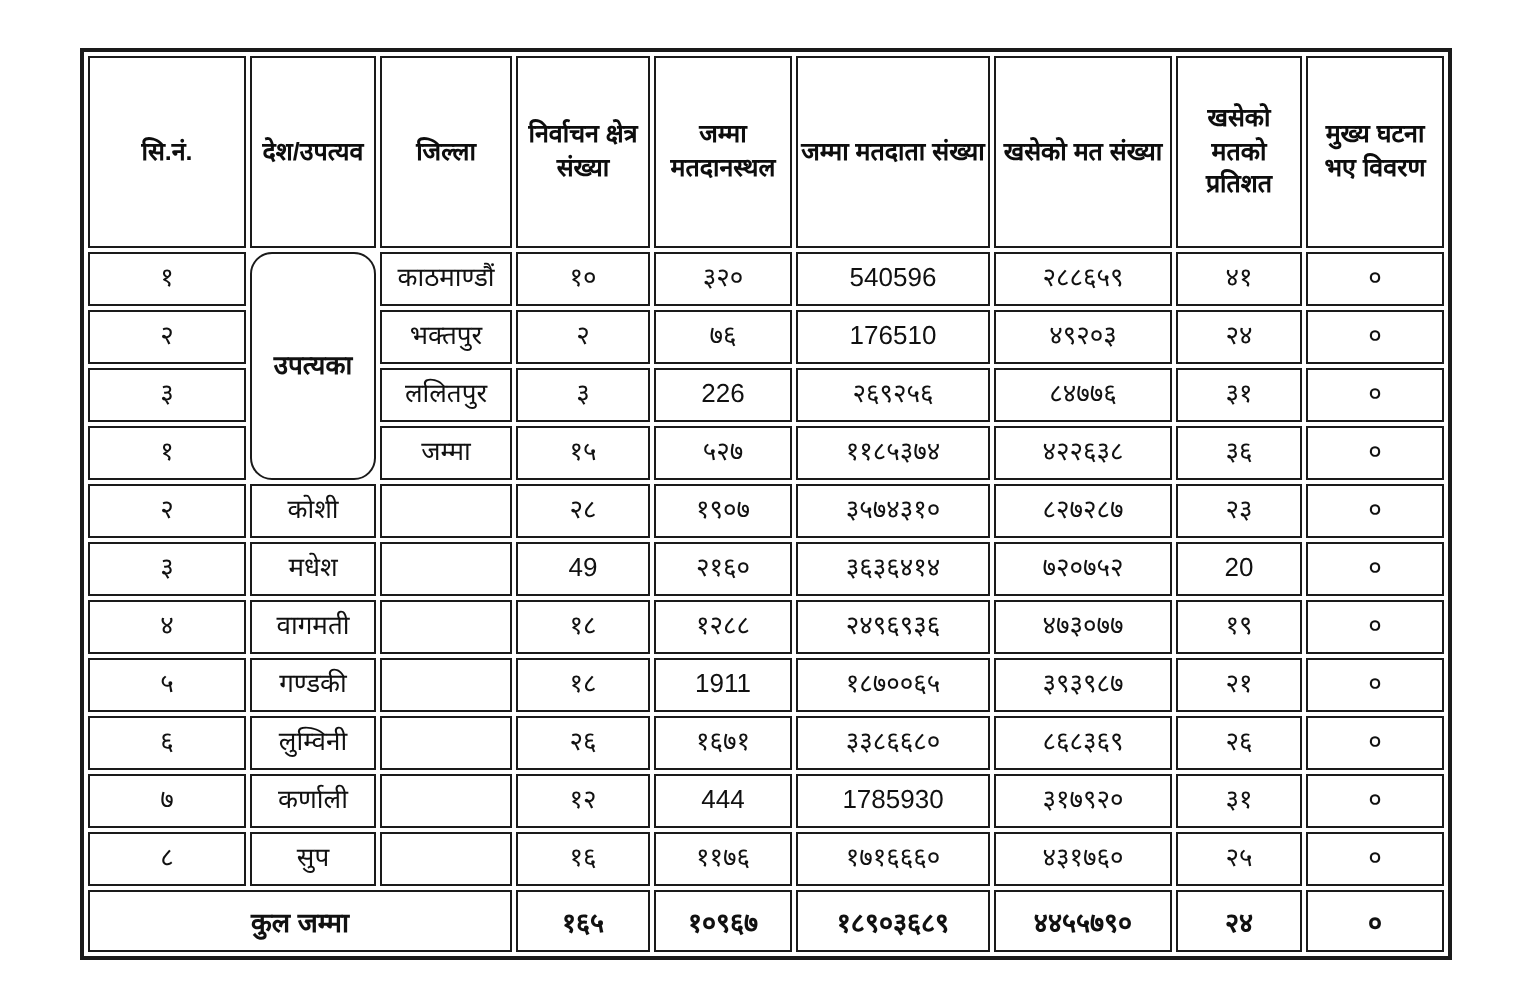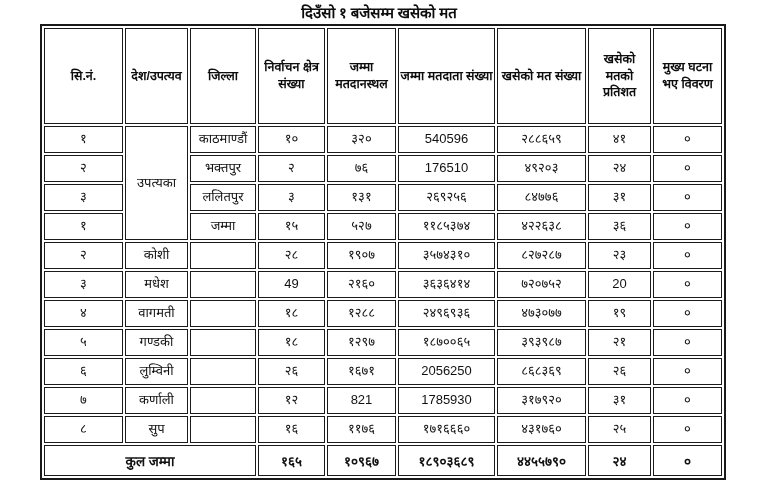--- a/index.html
+++ b/index.html
@@ -60,36 +60,36 @@
     font-size: 13px;
     line-height: 1.1;
   }
   td.name-cell {
     font-weight: normal;
     font-size: 13.5px;
   }
   td.merged-province {
     vertical-align: bottom;
     padding-bottom: 4px;
-    font-weight: normal;
+    font-weight: bold;
     font-size: 13.5px;
+    border-radius: 11px;
   }
   tr.total-row { height: 31px; margin-top: 20px; }
   tr.total-row td {
     font-weight: bold;
     font-size: 13.5px;
   }
   td.shaded { background: #d9d9d9; }
 </style>
 </head>
 <body>
 
 <div class="page">
 
-  <div class="title">दिउँसो १ बजेसम्म खसेको मत</div>
 
   <table class="votes">
     <colgroup>
       <col style="width:79px">
       <col style="width:63px">
       <col style="width:66px">
       <col style="width:67px">
       <col style="width:69px">
       <col style="width:97px">
       <col style="width:89px">
@@ -132,21 +132,21 @@
         <td>176510</td>
         <td>४९२०३</td>
         <td>२४</td>
         <td>०</td>
       </tr>
 
       <tr class="data-row">
         <td>३</td>
         <td class="name-cell">ललितपुर</td>
         <td>३</td>
-        <td>१३१</td>
+        <td>226</td>
         <td>२६९२५६</td>
         <td>८४७७६</td>
         <td>३१</td>
         <td>०</td>
       </tr>
 
       <tr class="data-row">
         <td>१</td>
         <td class="name-cell">जम्मा</td>
         <td>१५</td>
@@ -191,45 +191,45 @@
         <td>४७३०७७</td>
         <td>१९</td>
         <td>०</td>
       </tr>
 
       <tr class="data-row">
         <td>५</td>
         <td class="name-cell">गण्डकी</td>
         <td></td>
         <td>१८</td>
-        <td>१२९७</td>
+        <td>1911</td>
         <td>१८७००६५</td>
         <td>३९३९८७</td>
         <td>२१</td>
         <td>०</td>
       </tr>
 
       <tr class="data-row">
         <td>६</td>
         <td class="name-cell">लुम्विनी</td>
         <td></td>
         <td>२६</td>
         <td>१६७१</td>
-        <td>2056250</td>
+        <td>३३८६६८०</td>
         <td>८६८३६९</td>
         <td>२६</td>
         <td>०</td>
       </tr>
 
       <tr class="data-row">
         <td>७</td>
         <td class="name-cell">कर्णाली</td>
         <td></td>
         <td>१२</td>
-        <td>821</td>
+        <td>444</td>
         <td>1785930</td>
         <td>३१७९२०</td>
         <td>३१</td>
         <td>०</td>
       </tr>
 
       <tr class="data-row">
         <td>८</td>
         <td class="name-cell">सुप</td>
         <td></td>

